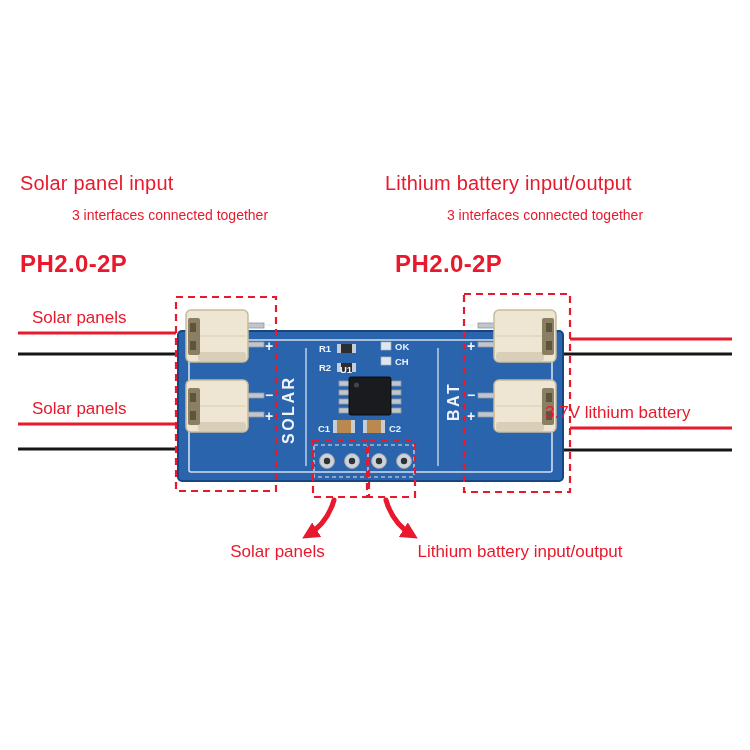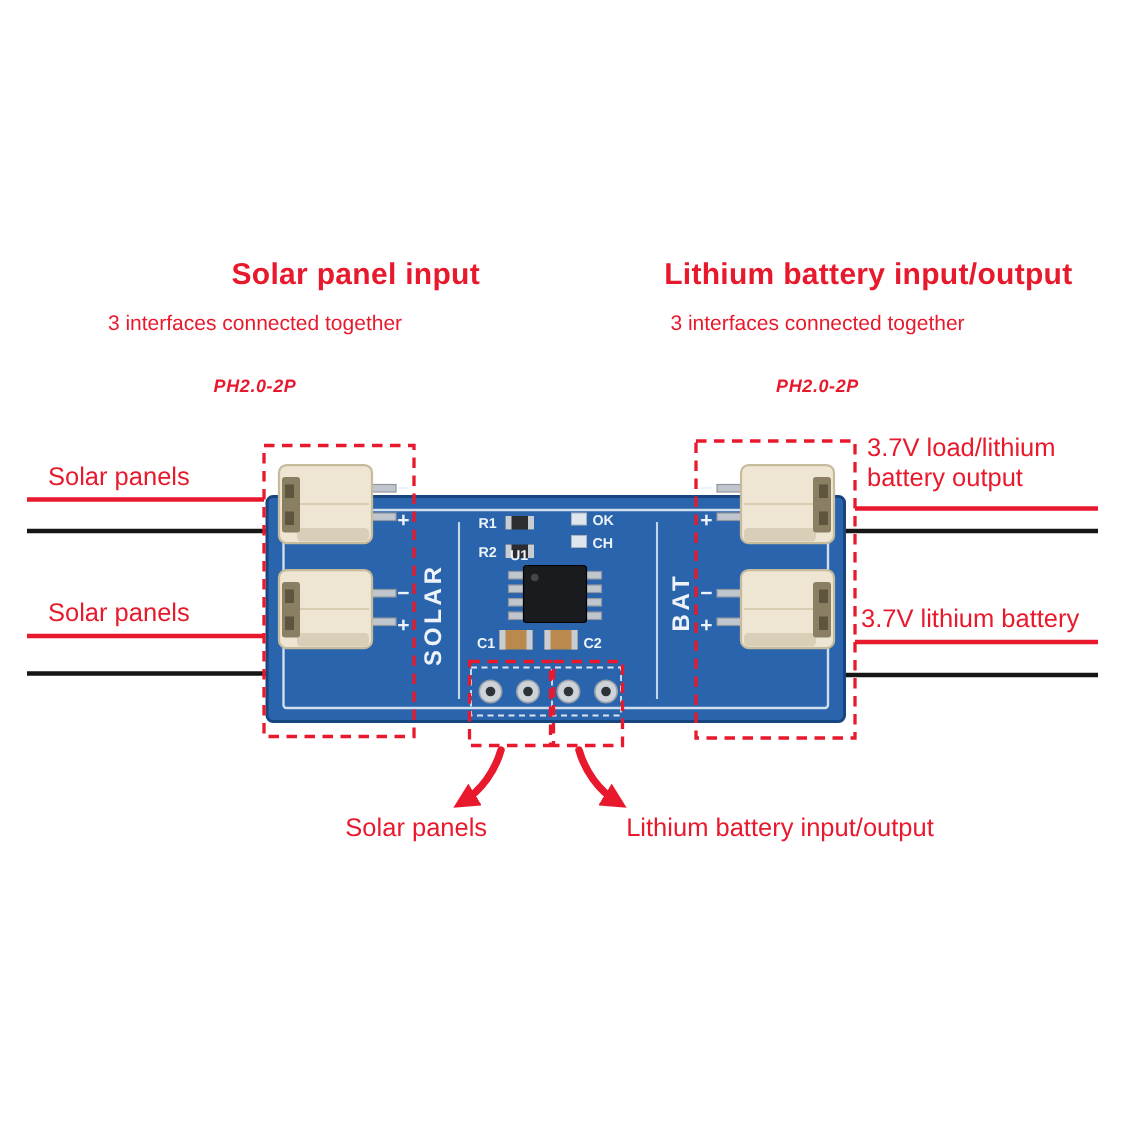--- a/index.html
+++ b/index.html
@@ -2,23 +2,23 @@
 <html style="--red: #e8192c; --wire-black: #161616; --board-blue: #2a64ad; --board-edge: #17457f; --silk: #eef3f9; --connector-body: #eee6d2; --connector-edge: #c6bb9c; --connector-opening: #8a7f63; --pin-metal: #c0c6ce; --chip-black: #1a1b1e; --pad-silver: #ced3d9; --cap-tan: #b9894e;"><head>
 <meta charset="utf-8">
 <style>
   * { margin:0; padding:0; box-sizing:border-box; }
   html,body { background:#fff; }
   body { font-family:"Liberation Sans", sans-serif; }
   .stage { position:relative; width:750px; height:750px; background:#ffffff; overflow:hidden; }
   .stage > svg { position:absolute; left:0; top:0; }
 
   .lbl { position:absolute; color:var(--red,#e8192c); }
-  .title { font-size:20px; font-weight:700; text-align:right; letter-spacing:.2px; }
+  .title { font-size:20px; font-weight:400; text-align:left; letter-spacing:.2px; }
   .subtitle { font-size:14px; font-weight:500; text-align:center; }
-  .ph { font-size:12px; font-weight:700; text-align:center; letter-spacing:.4px;font-style:italic; }
+  .ph { font-size:24px; font-weight:700; text-align:left; letter-spacing:.4px; }
   .wire-label { font-size:17px; font-weight:500; }
   .two-line { line-height:1.18; }
   .bottom-label { font-size:17px; font-weight:500; text-align:center; }
 
   
   .w-red { stroke:var(--red,#e8192c); stroke-width:3; }
   .w-blk { stroke:var(--wire-black,#161616); stroke-width:3; }
   .board-base { fill:var(--board-blue,#2a64ad); stroke:var(--board-edge,#17457f); stroke-width:2; }
   .silk-border { fill:none; stroke:var(--silk,#eef3f9); stroke-width:1.6; opacity:.85; }
   .silk-line { stroke:var(--silk,#eef3f9); stroke-width:1.4; opacity:.8; }
@@ -195,22 +195,18 @@
   <div class="lbl subtitle" style="left:10px; top:207px; width:320px;">3 interfaces connected together</div>
   <div class="lbl ph" style="left:20px; top:250px; width:300px;">PH2.0-2P</div>
 
   <div class="lbl title" style="left:385px; top:172px; width:330px;">Lithium battery input/output</div>
   <div class="lbl subtitle" style="left:395px; top:207px; width:300px;">3 interfaces connected together</div>
   <div class="lbl ph" style="left:395px; top:250px; width:300px;">PH2.0-2P</div>
 
   <div class="lbl wire-label" style="left:32px; top:308px;">Solar panels</div>
   <div class="lbl wire-label" style="left:32px; top:399px;">Solar panels</div>
 
-  <div class="lbl wire-label two-line" style="left:578px; top:289px; width:168px;">
-    <div>3.7V load/lithium</div>
-    <div>battery output</div>
-  </div>
-  <div class="lbl wire-label" style="left:574px; top:403px;">3.7V lithium battery</div>
+  <div class="lbl wire-label" style="left:545px; top:403px;">3.7V lithium battery</div>
 
   <div class="lbl bottom-label" style="left:200px; top:542px; width:155px;">Solar panels</div>
   <div class="lbl bottom-label" style="left:375px; top:542px; width:290px;">Lithium battery input/output</div>
 
 </div>
 
 </body></html>

